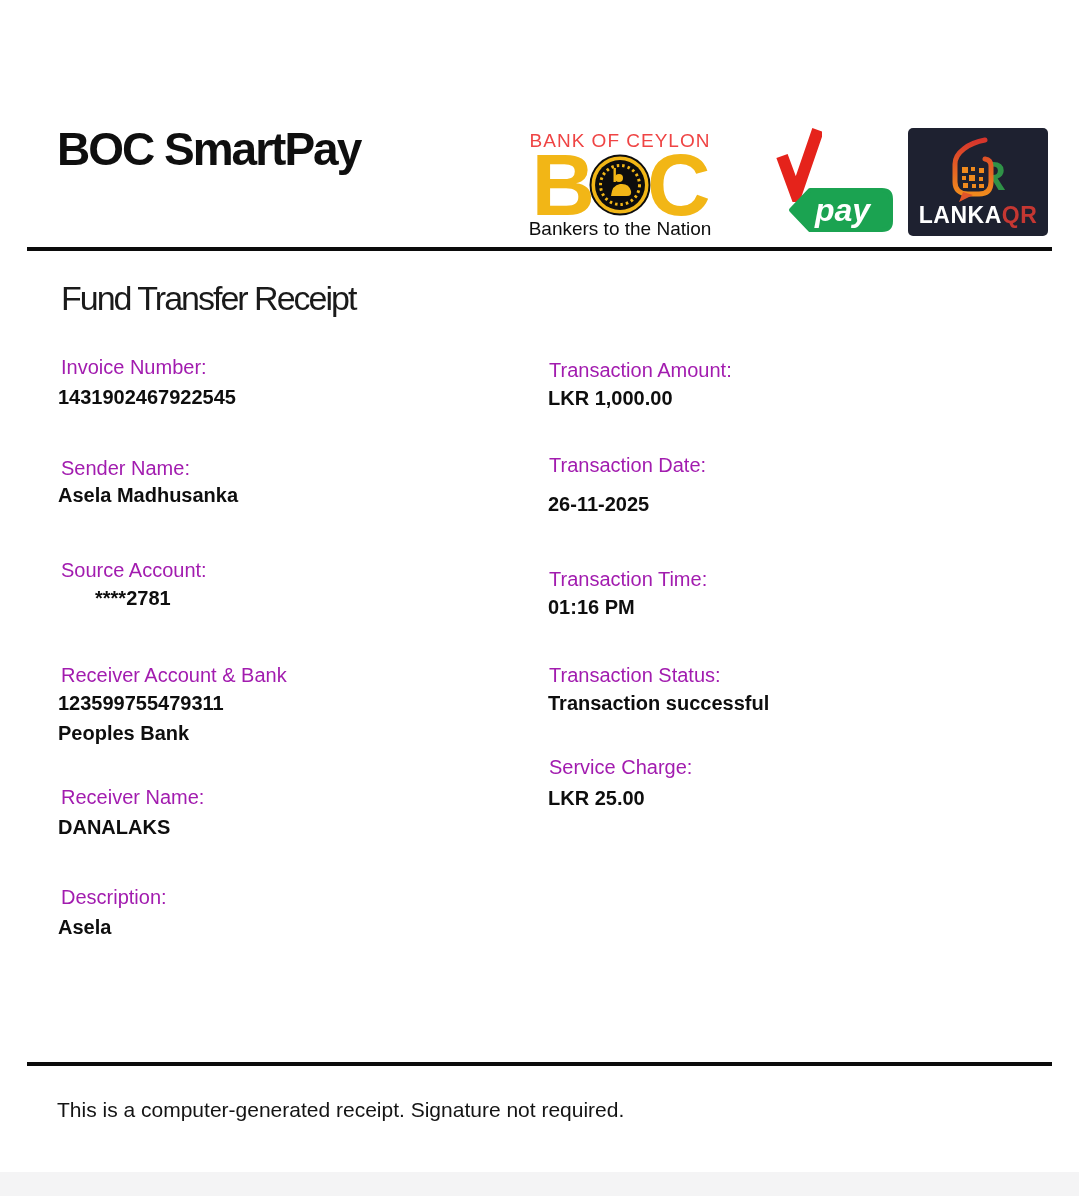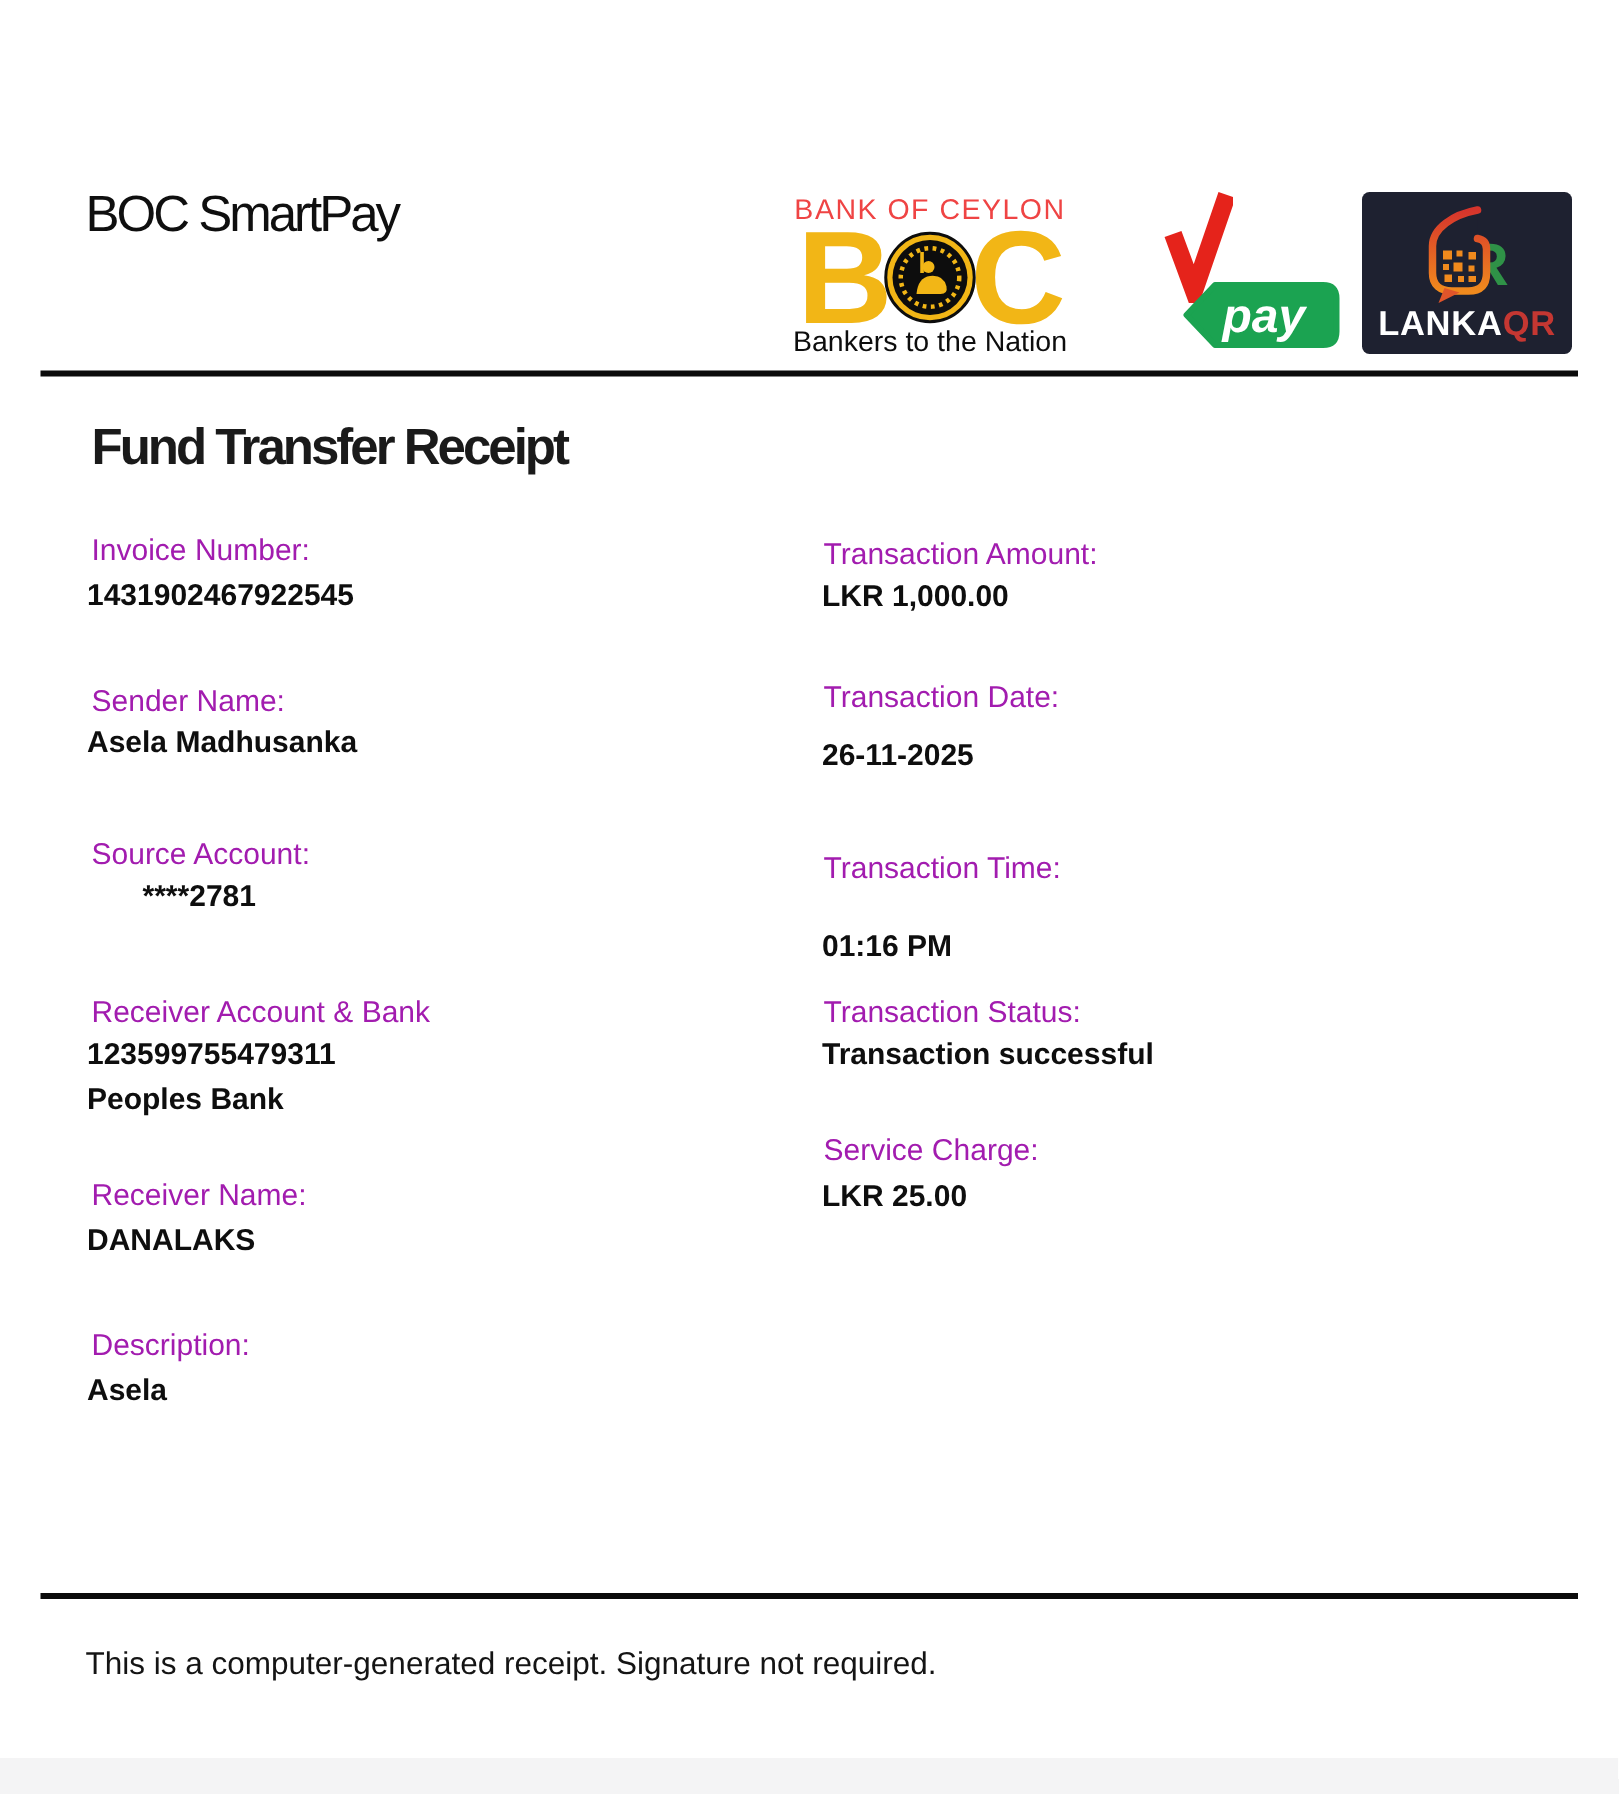--- a/index.html
+++ b/index.html
@@ -1,22 +1,22 @@
 <!DOCTYPE html>
 <html><head>
 <meta charset="utf-8">
 <style>
   html,body{margin:0;padding:0;background:#ffffff;}
   .page{
     position:relative;width:1079px;height:1196px;background:#ffffff;overflow:hidden;
     font-family:"Liberation Sans",sans-serif;color:#111;
   }
   .abs{position:absolute;}
-  .app-title{font-size:34px;font-weight:normal;letter-spacing:-2px;color:#0f0f0f;line-height:1;}
-  .doc-heading{font-size:34px;font-weight:700;letter-spacing:-2px;color:#1a1a1a;line-height:1;}
+  .app-title{font-size:46px;font-weight:bold;letter-spacing:-2px;color:#0f0f0f;line-height:1;}
+  .doc-heading{font-size:34px;font-weight:400;letter-spacing:-2px;color:#1a1a1a;line-height:1;}
   .field-label{font-size:20px;font-weight:400;color:#a21caf;line-height:1.2;white-space:nowrap;}
   .field-value{font-size:20px;font-weight:bold;color:#0e0e0e;line-height:1.2;white-space:nowrap;}
   .rule{background:#0b0b0b;height:4px;}
   .footer-note{font-size:21px;color:#141414;line-height:1.2;white-space:nowrap;}
   .bottom-strip{background:#f4f4f5;}
 
   
   .boc-logo{width:184px;text-align:center;}
   .boc-top{font-size:19px;letter-spacing:1px;color:#ef4444;white-space:nowrap;line-height:22px;}
   .boc-letters{display:flex;align-items:center;justify-content:center;height:66px;}
@@ -119,21 +119,21 @@
   <div class="abs field-label" style="left:61px;top:885px;">Description:</div>
   <div class="abs field-value" style="left:58px;top:915px;">Asela</div>
 
   <div class="abs field-label" style="left:549px;top:358px;">Transaction Amount:</div>
   <div class="abs field-value" style="left:548px;top:386px;">LKR 1,000.00</div>
 
   <div class="abs field-label" style="left:549px;top:453px;">Transaction Date:</div>
   <div class="abs field-value" style="left:548px;top:492px;">26-11-2025</div>
 
   <div class="abs field-label" style="left:549px;top:567px;">Transaction Time:</div>
-  <div class="abs field-value" style="left:548px;top:595px;margin-top:24px;">01:16 PM</div>
+  <div class="abs field-value" style="left:548px;top:595px;">01:16 PM</div>
 
   <div class="abs field-label" style="left:549px;top:663px;">Transaction Status:</div>
   <div class="abs field-value" style="left:548px;top:691px;">Transaction successful</div>
 
   <div class="abs field-label" style="left:549px;top:755px;">Service Charge:</div>
   <div class="abs field-value" style="left:548px;top:786px;">LKR 25.00</div>
 
   <div class="abs rule" style="left:27px;top:1062px;width:1025px;"></div>
   <div class="abs footer-note" style="left:57px;top:1097px;">This is a computer-generated receipt. Signature not required.</div>
 

